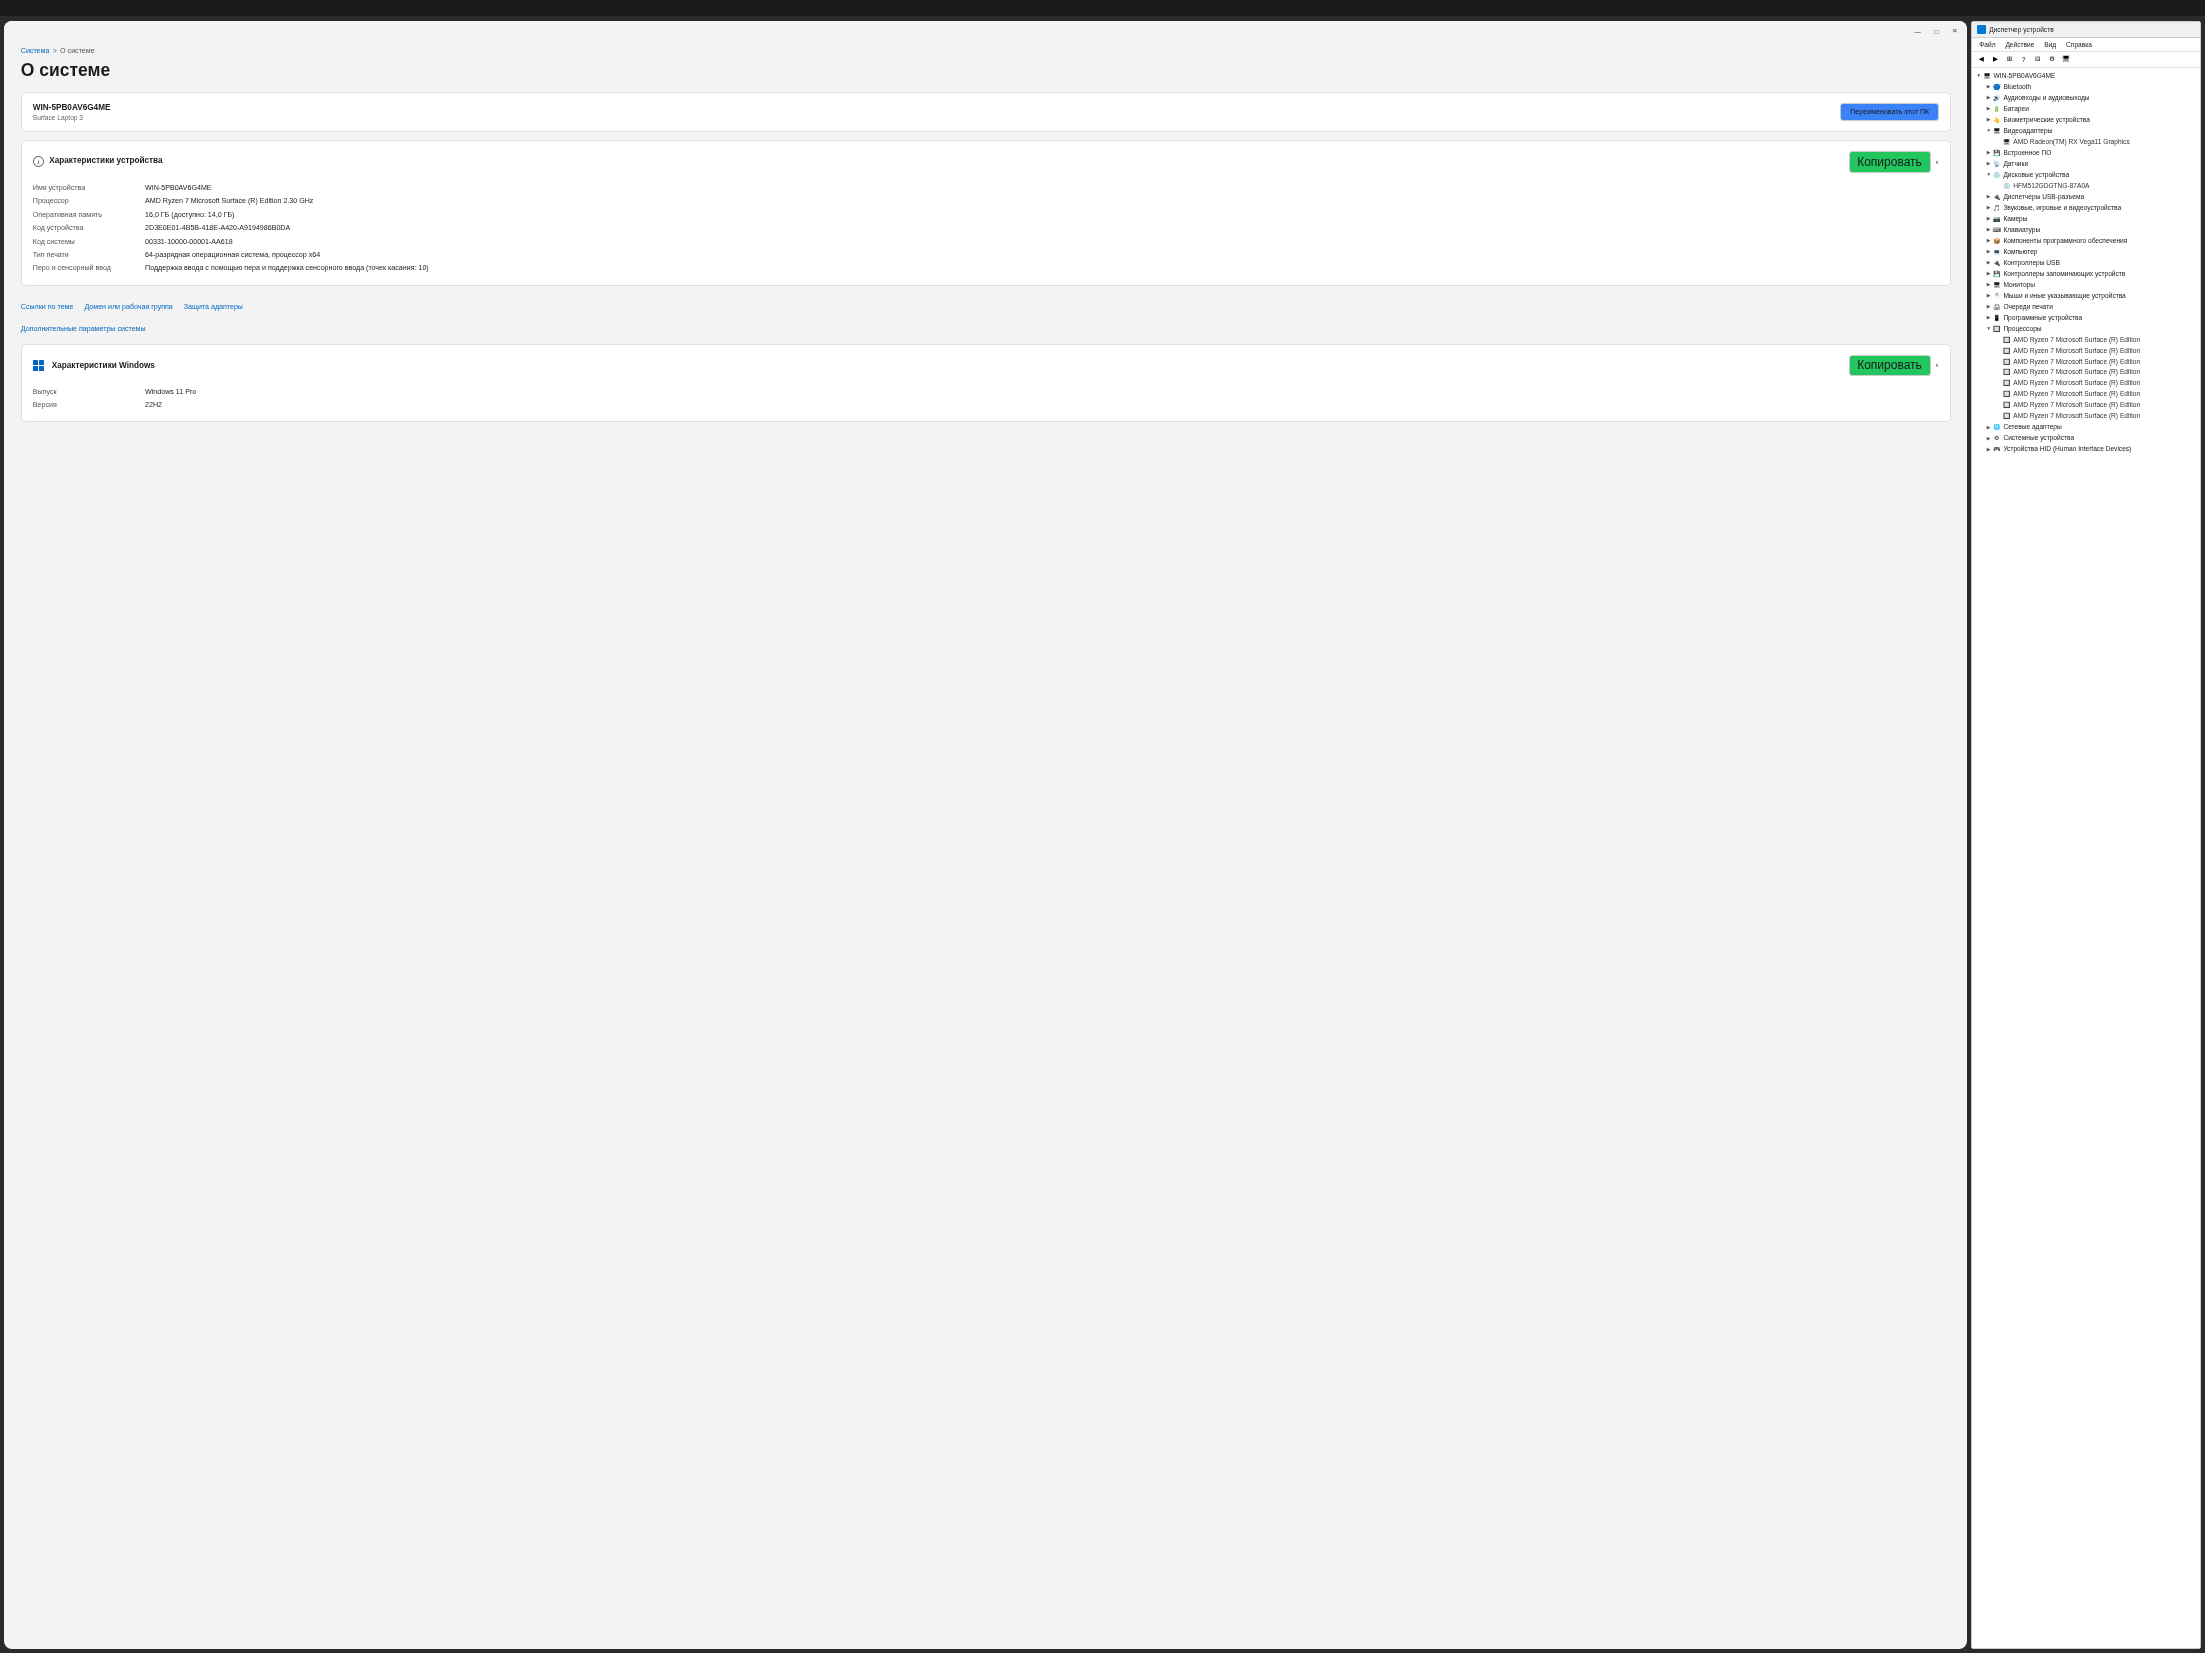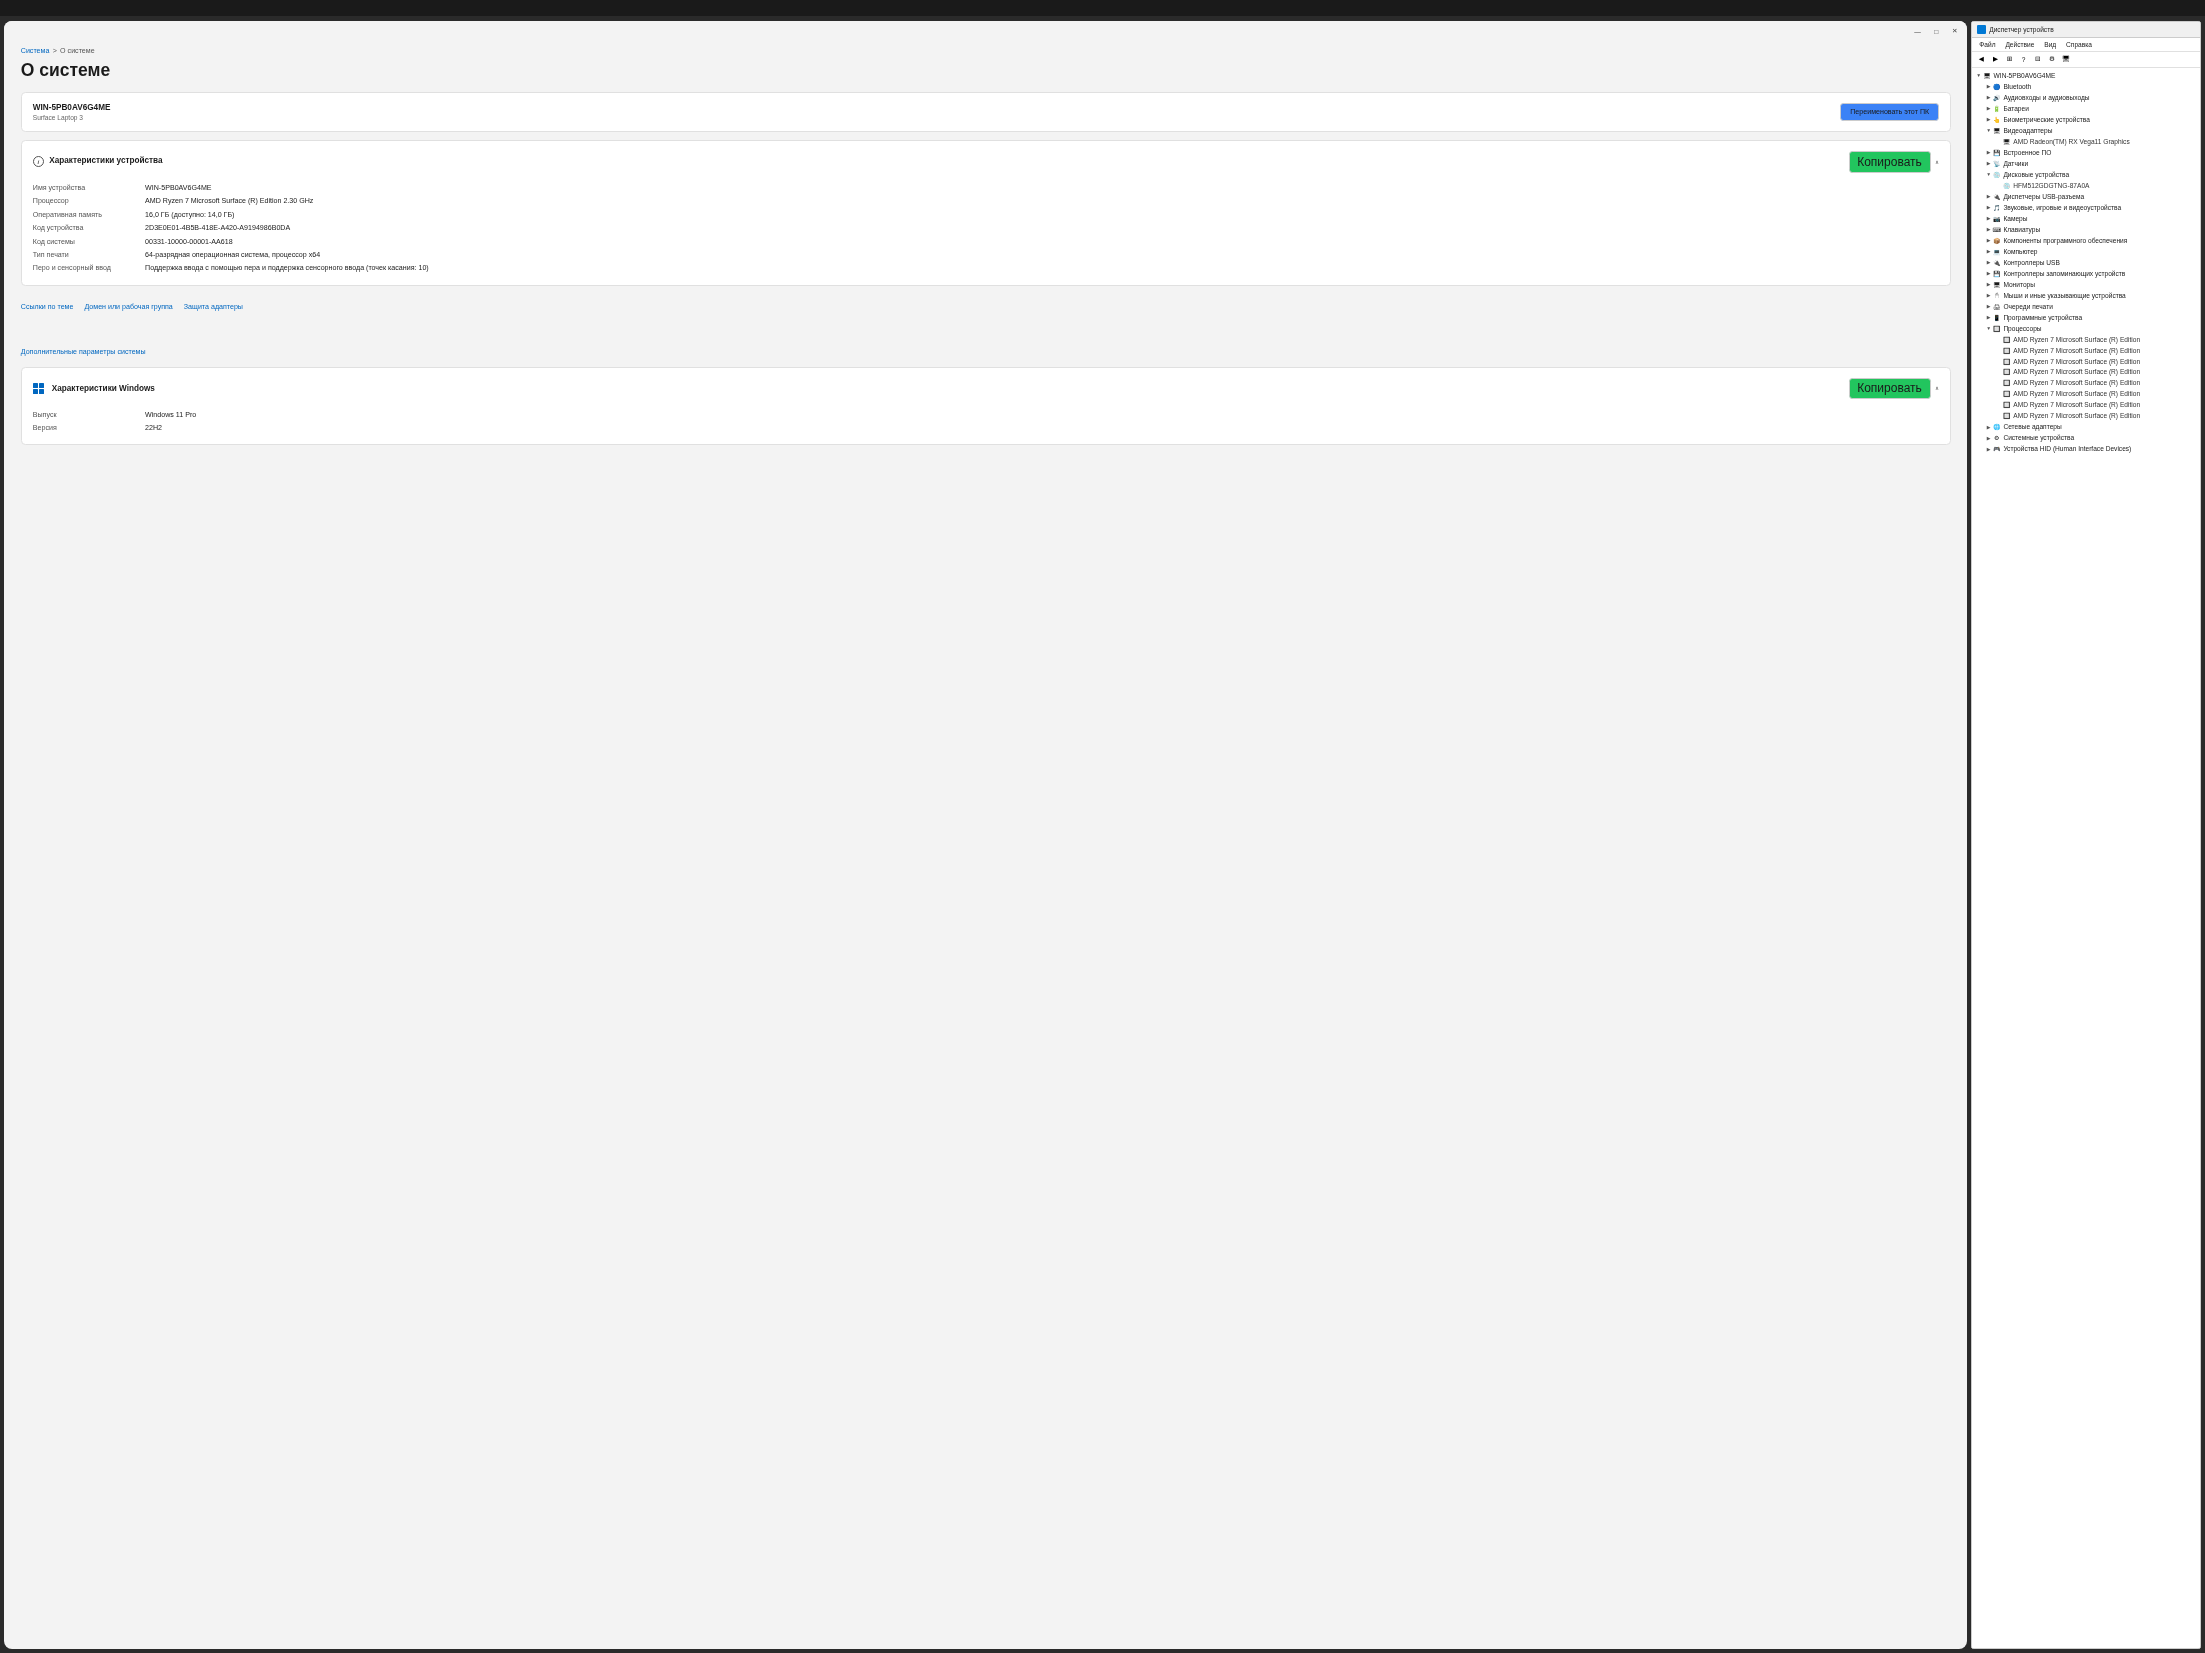--- a/index.html
+++ b/index.html
@@ -203,21 +203,20 @@
 
     .link-item {
       color: #0067c0;
       font-size: 7.1px;
       cursor: pointer;
       text-decoration: none;
     }
 
     .extra-link {
       padding: 2.7px 0 11px;
-      margin-top: 23px;
     }
 
     .windows-section {
       background: white;
       border-radius: 4.4px;
       padding: 9.8px 11px;
       margin-bottom: 8.8px;
       border: 0.5px solid #e0e0e0;
     }
 

